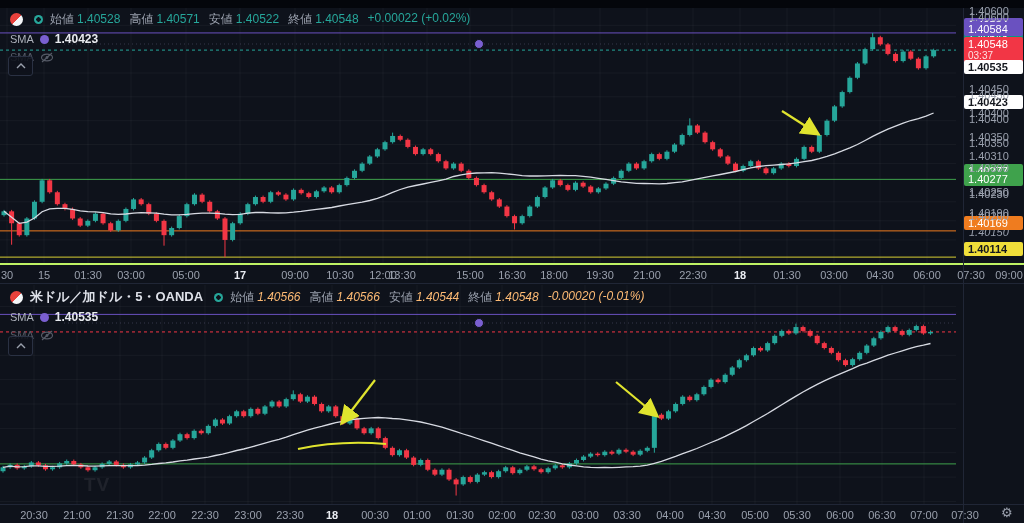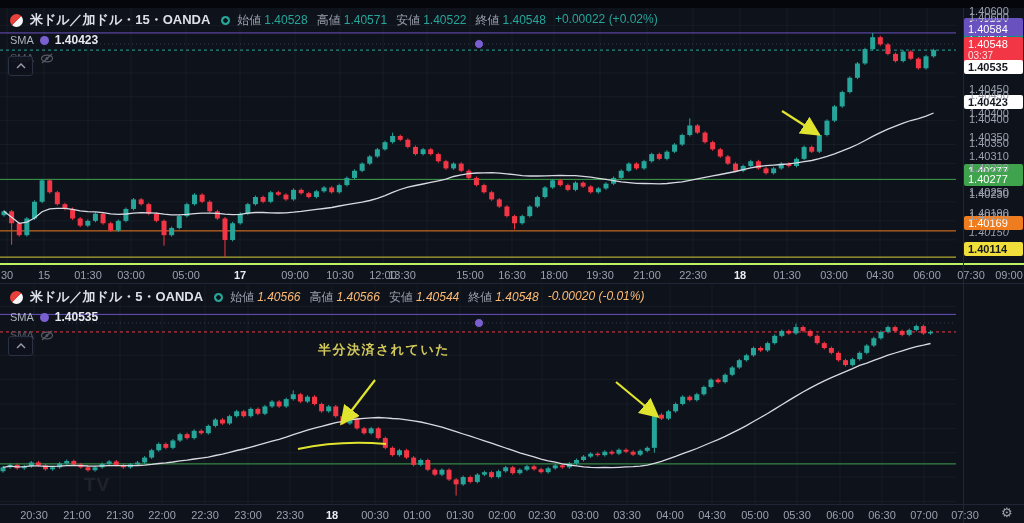--- a/index.html
+++ b/index.html
@@ -632,21 +632,20 @@
       <line x1="923.4" y1="39.61900000000003" x2="923.4" y2="49.846000000000004" stroke="#f23645" stroke-width="1"></line>
       <rect x="920.9" y="41.08000000000004" width="5" height="7.30499999999995" fill="#f23645"></rect>
       <line x1="930.48" y1="45.46300000000002" x2="930.48" y2="49.846000000000004" stroke="#26a69a" stroke-width="1"></line>
       <rect x="927.98" y="46.924000000000035" width="5" height="1.460999999999956" fill="#26a69a"></rect>
       <polyline points="3.0,182.3 10.1,181.1 17.2,181.8 24.2,181.7 31.3,180.8 38.4,180.8 45.5,181.3 52.6,181.4 59.6,181.1 66.7,180.6 73.8,180.5 80.9,180.6 88.0,181.0 95.0,181.1 102.1,180.9 109.2,180.6 116.3,180.6 123.4,180.7 130.4,180.6 137.5,180.5 144.6,180.1 151.7,179.4 158.8,178.5 165.8,177.9 172.9,177.0 180.0,175.9 187.1,175.1 194.2,174.0 201.2,173.1 208.3,172.1 215.4,170.5 222.5,169.1 229.6,167.3 236.6,165.5 243.7,164.0 250.8,162.1 257.9,160.2 265.0,158.2 272.0,156.1 279.1,154.3 286.2,152.1 293.3,149.7 300.4,147.4 307.4,145.1 314.5,143.1 321.6,141.4 328.7,139.5 335.8,137.7 342.8,136.4 349.9,134.9 357.0,134.0 364.1,133.4 371.2,132.9 378.2,132.5 385.3,132.8 392.4,133.5 399.5,133.9 406.6,134.8 413.6,135.8 420.7,137.0 427.8,138.6 434.9,140.3 442.0,142.1 449.0,144.4 456.1,146.7 463.2,149.0 470.3,151.2 477.4,153.5 484.4,155.8 491.5,158.2 498.6,160.6 505.7,163.0 512.8,165.4 519.8,167.9 526.9,169.9 534.0,171.9 541.1,174.1 548.2,175.8 555.2,177.2 562.3,178.8 569.4,180.0 576.5,180.9 583.6,181.8 590.6,182.3 597.7,182.6 604.8,182.5 611.9,182.6 619.0,182.3 626.0,181.9 633.1,181.7 640.2,181.1 647.3,180.2 654.4,178.3 661.4,176.3 668.5,173.9 675.6,171.4 682.7,168.6 689.8,166.1 696.8,163.5 703.9,160.5 711.0,157.5 718.1,154.6 725.2,151.4 732.2,147.9 739.3,144.4 746.4,140.6 753.5,136.5 760.6,132.5 767.6,128.5 774.7,124.1 781.8,119.7 788.9,115.4 796.0,111.1 803.0,107.0 810.1,103.1 817.2,99.4 824.3,95.9 831.4,92.7 838.4,89.6 845.5,86.6 852.6,83.6 859.7,80.4 866.8,78.1 873.8,75.4 880.9,72.8 888.0,70.2 895.1,68.0 902.2,65.9 909.2,63.7 916.3,61.7 923.4,60.2 930.5,58.5" fill="none" stroke="#d7dae2" stroke-width="1.3"></polyline>
     </svg>
 
   <div class="legend" id="legend1">
     <div class="sym-row">
       <span class="sym-logo"></span>
-      <span>米ドル／加ドル・15・OANDA</span>
       <span class="mkt-dot"></span>
       <span class="ohlc up">
         <span><span>始値</span><b>1.40528</b></span>
         <span><span>高値</span><b>1.40571</b></span>
         <span><span>安値</span><b>1.40522</b></span>
         <span><span>終値</span><b>1.40548</b></span>
         <span class="chg up">+0.00022 (+0.02%)</span>
       </span>
     </div>
     <div class="ind-row">
@@ -793,14 +792,13 @@
     <defs>
       <marker id="ah" markerWidth="10" markerHeight="9" refX="7.5" refY="4.5" orient="auto">
         <path d="M0,0 L9,4.5 L0,9 z" fill="#e0e42e"></path>
       </marker>
     </defs>
   <line x1="782" y1="111" x2="818" y2="134" stroke="#e0e42e" stroke-width="2.2" marker-end="url(#ah)"></line>
       <line x1="375" y1="380" x2="342" y2="423" stroke="#e0e42e" stroke-width="2.2" marker-end="url(#ah)"></line>
       <line x1="616" y1="382" x2="657" y2="416" stroke="#e0e42e" stroke-width="2.2" marker-end="url(#ah)"></line>
       <path d="M298,449 Q340,440 386,444" fill="none" stroke="#e0e42e" stroke-width="2.2"></path>
     </svg>
-<div class="ann-text" style="left: 318px; top: 341px;">半分決済されていた</div>
   </div>
 
 </body></html>

